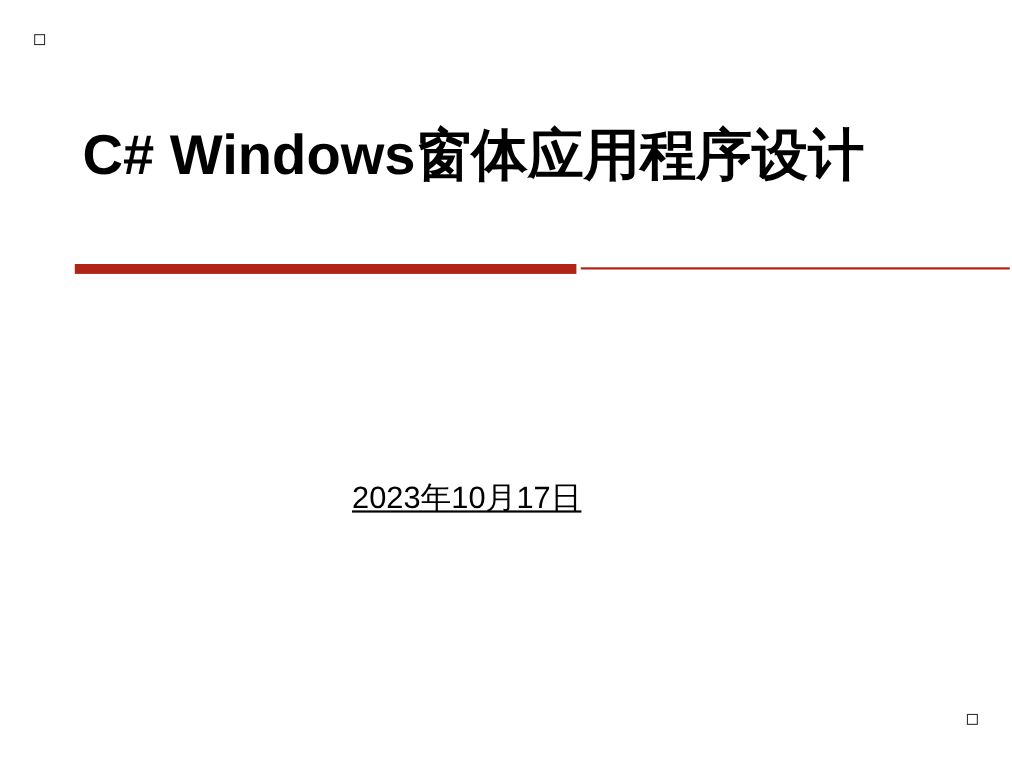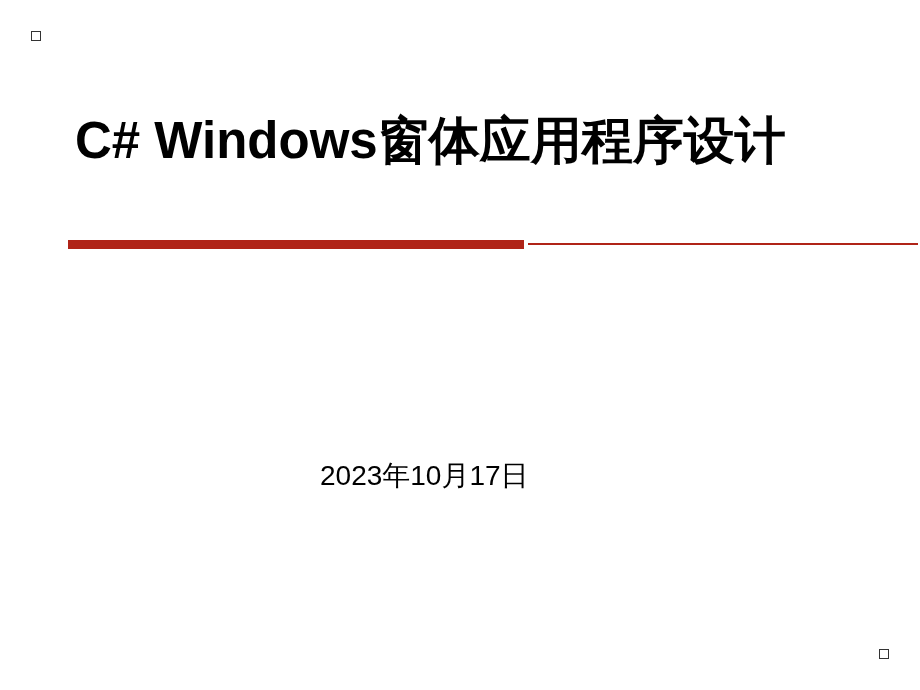--- a/index.html
+++ b/index.html
@@ -48,25 +48,26 @@
     .underline-gray {
       position: absolute;
       top: 3px;
       left: 460px;
       width: 390px;
       height: 2px;
       background: #b02418;
     }
     .date {
       position: absolute;
-      top: 457px;
+      top: 434px;
       left: 320px;
       font-size: 28px;
       color: #000000;
       font-weight: normal;
+      text-decoration: underline;
     }
     .corner-square {
       position: absolute;
       width: 10px;
       height: 10px;
       border: 1.5px solid #333333;
       background: #ffffff;
     }
     .corner-tl {
       top: 31px;

